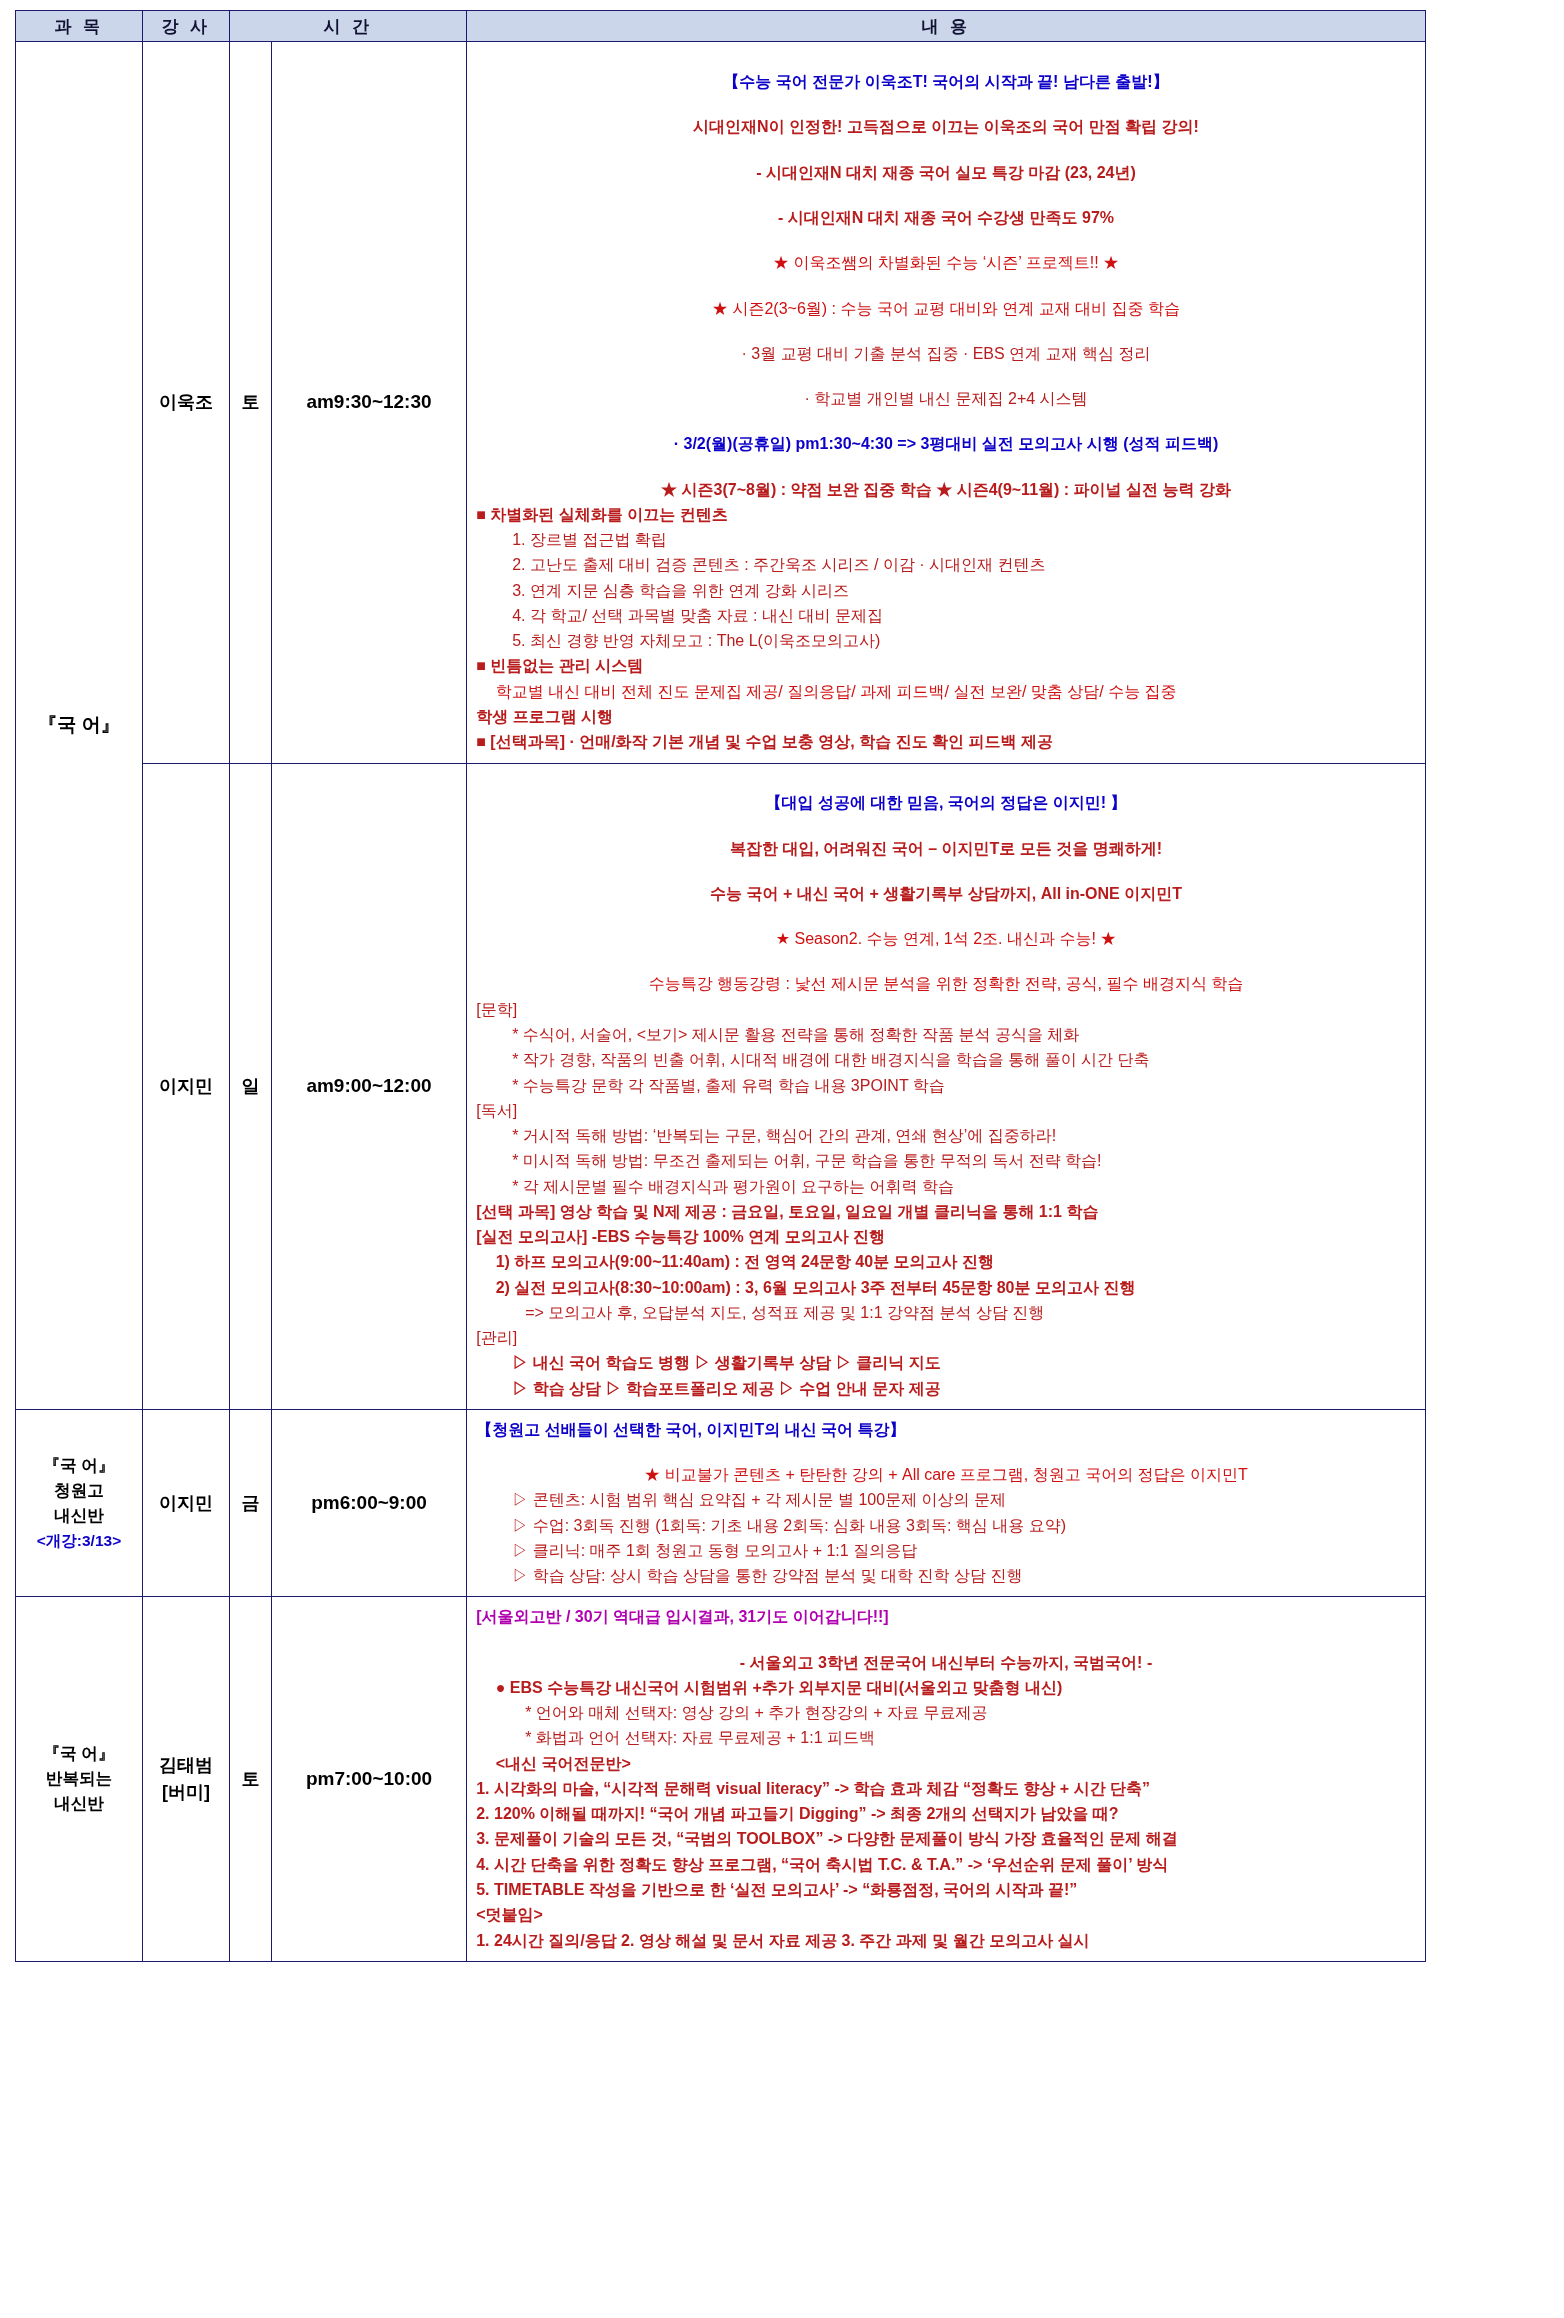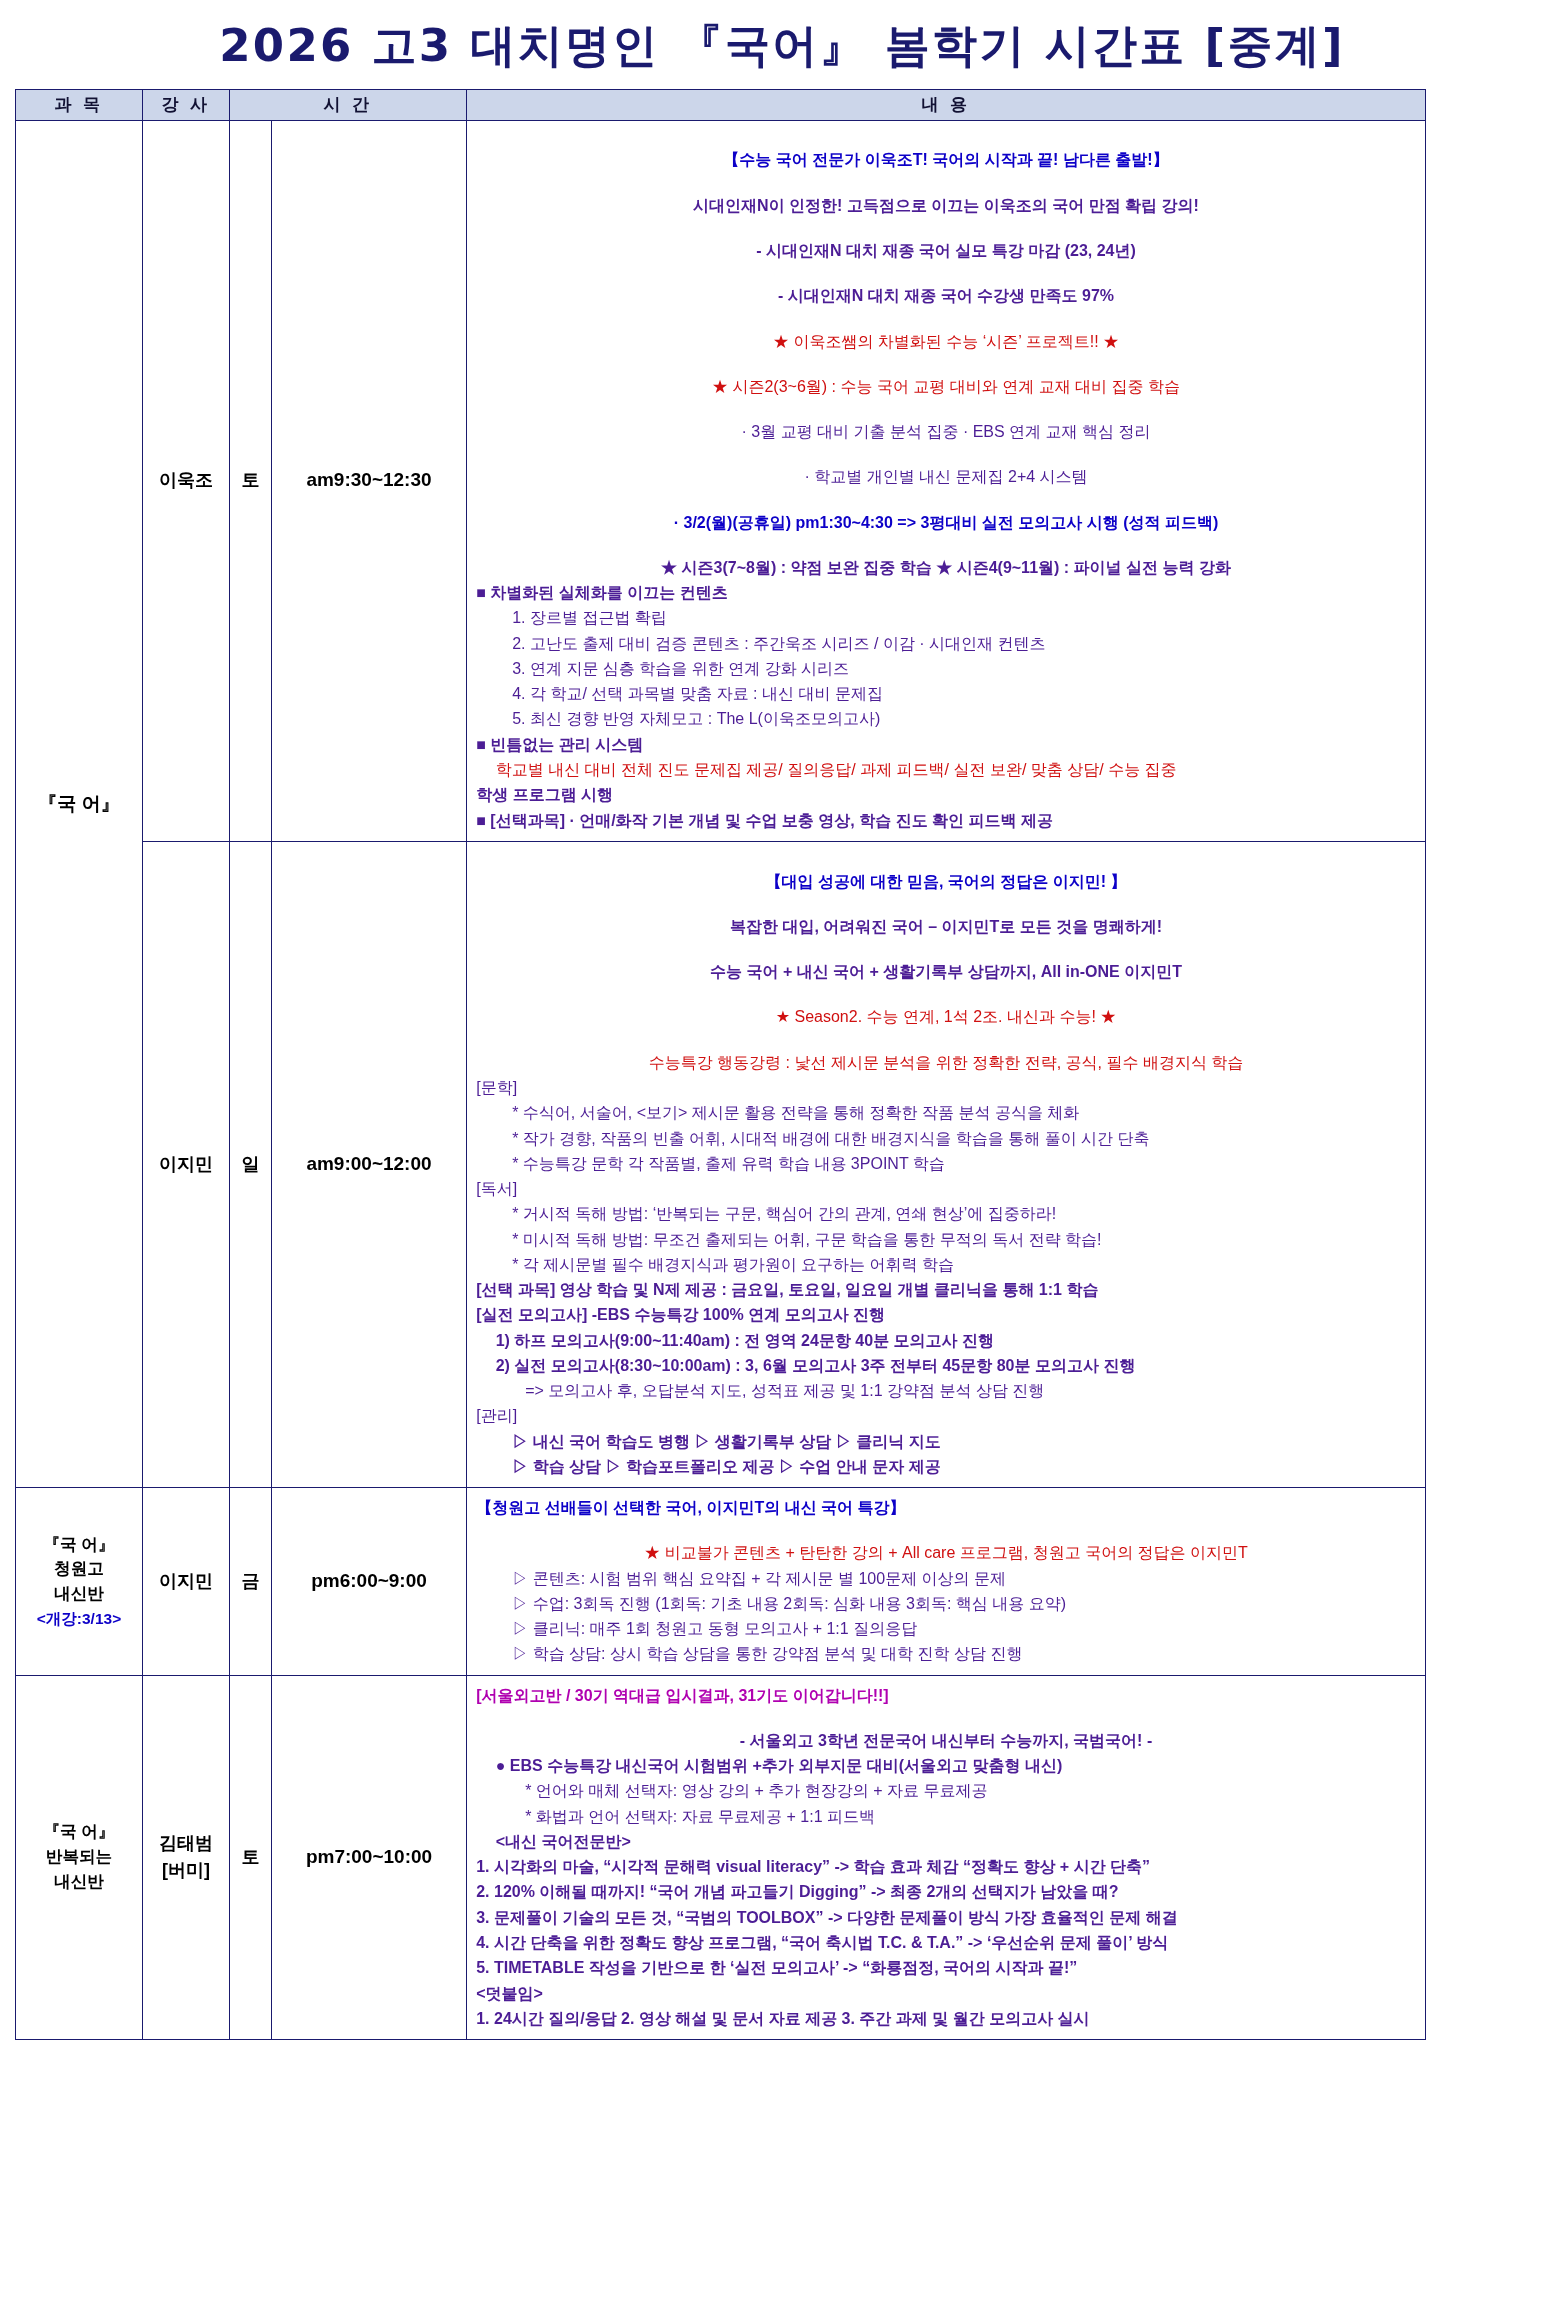--- a/index.html
+++ b/index.html
@@ -50,35 +50,34 @@
   td.col-time { font-size: 19px; letter-spacing: 0px; }
   td.content {
     padding: 6.9px 9.2px 8px 9.2px;
     font-size: 16px;
     line-height: 1.58;
     text-align: left;
   }
   .redb { color: #d01010; font-weight: normal; }
   .blueb { color: #0d00c8; font-weight: bold; }
   .mag { color: #b000b0; font-weight: bold; }
-  .blk { color: #4c1d95; }
+  .blk { color: #b91c1c; }
   .bold { font-weight: bold; }
   .ctr { text-align: center; margin-top: 20px; }
   .ind1 { padding-left: 19.5px; }
   .ind2 { padding-left: 36px; }
   .ind3 { padding-left: 49px; }
   .open { font-size: 15.5px; color: #0d00c8; font-weight: bold; }
   .sub-note { font-size: 16.6px; font-weight: bold; }
   td.content div { white-space: nowrap; }
 </style>
 </head>
 <body>
 
 <div class="page">
-  <div class="title">2026 고3 대치명인 『국어』 봄학기 시간표  [중계]</div>
 
   <table class="sched">
     <colgroup>
       <col style="width:127px">
       <col style="width:87px">
       <col style="width:42px">
       <col style="width:195px">
       <col>
     </colgroup>
     <thead>

